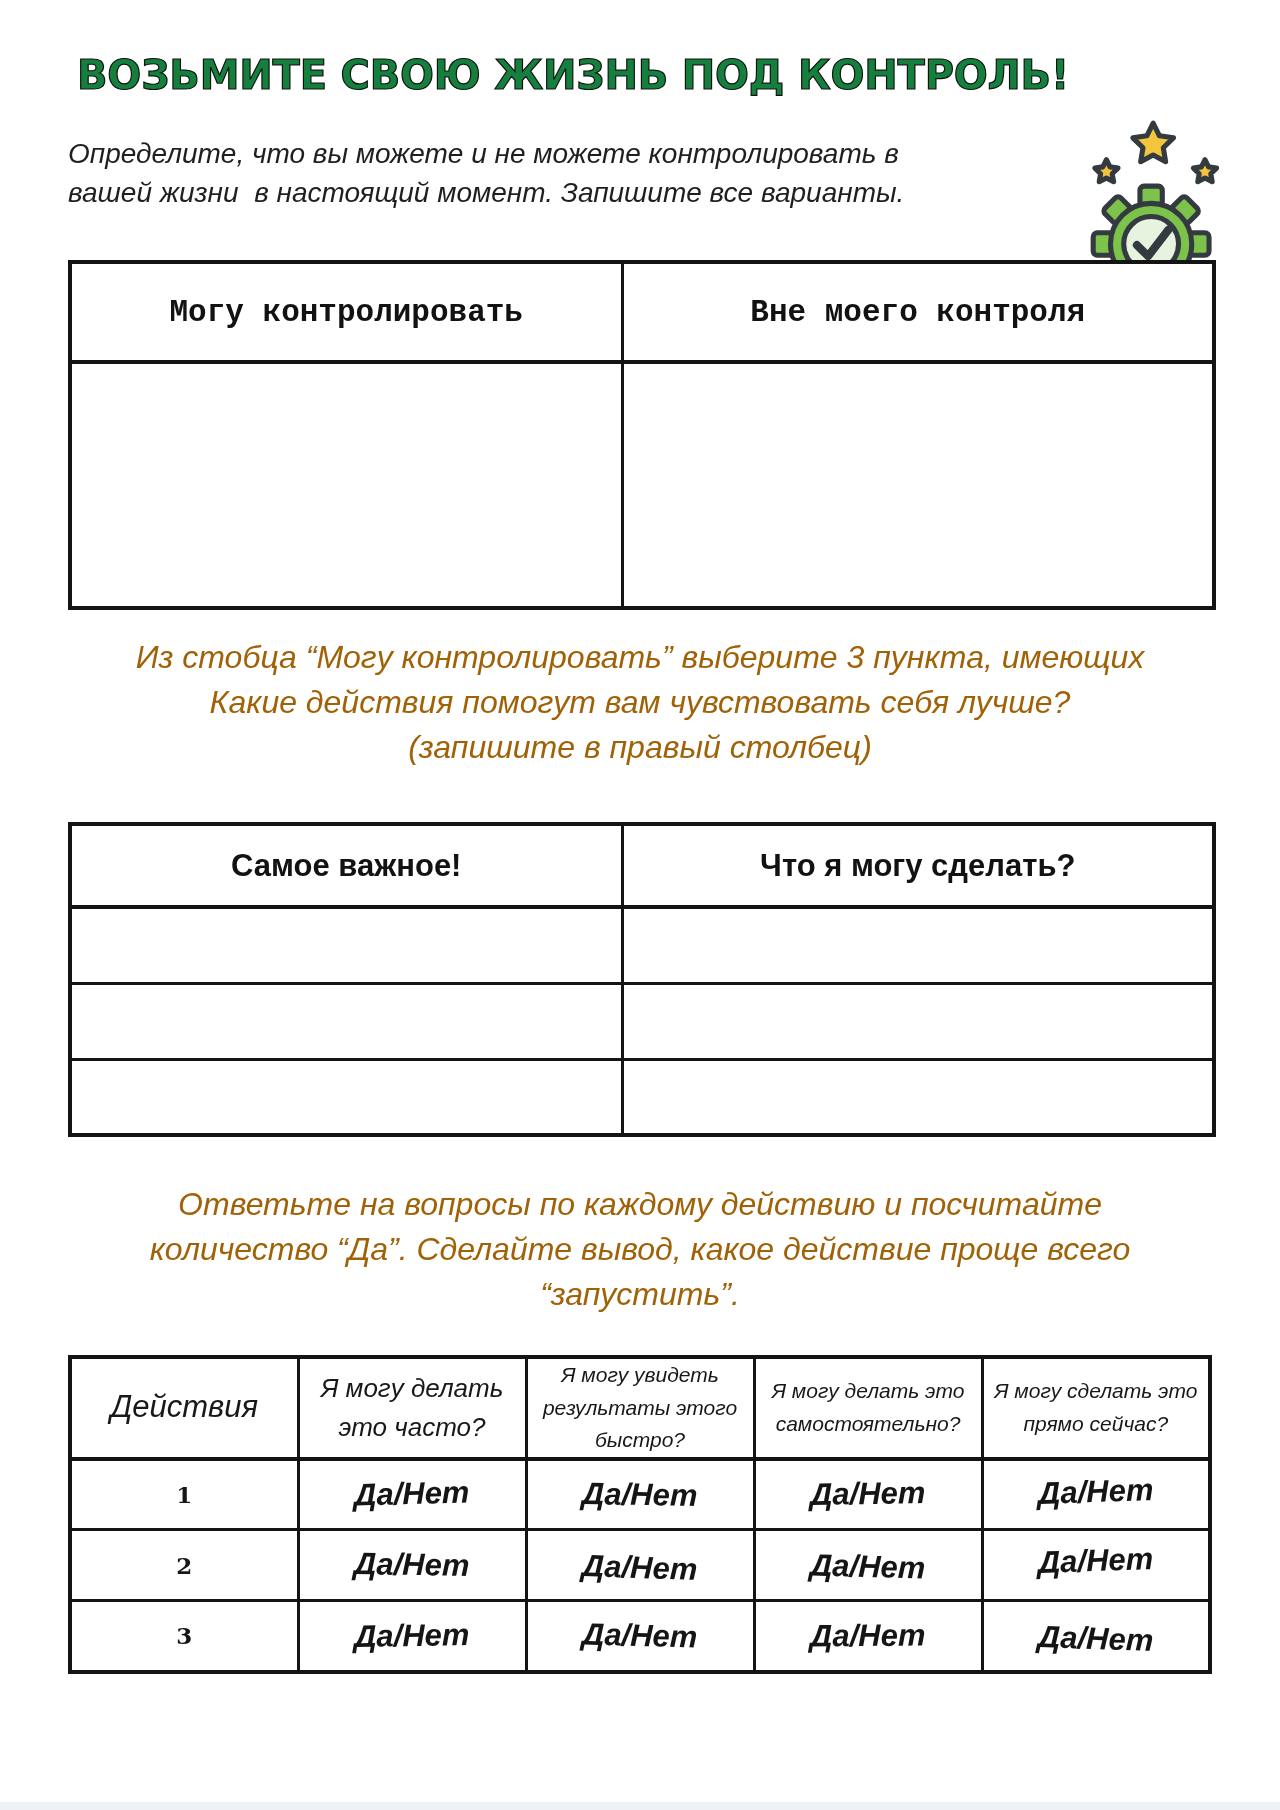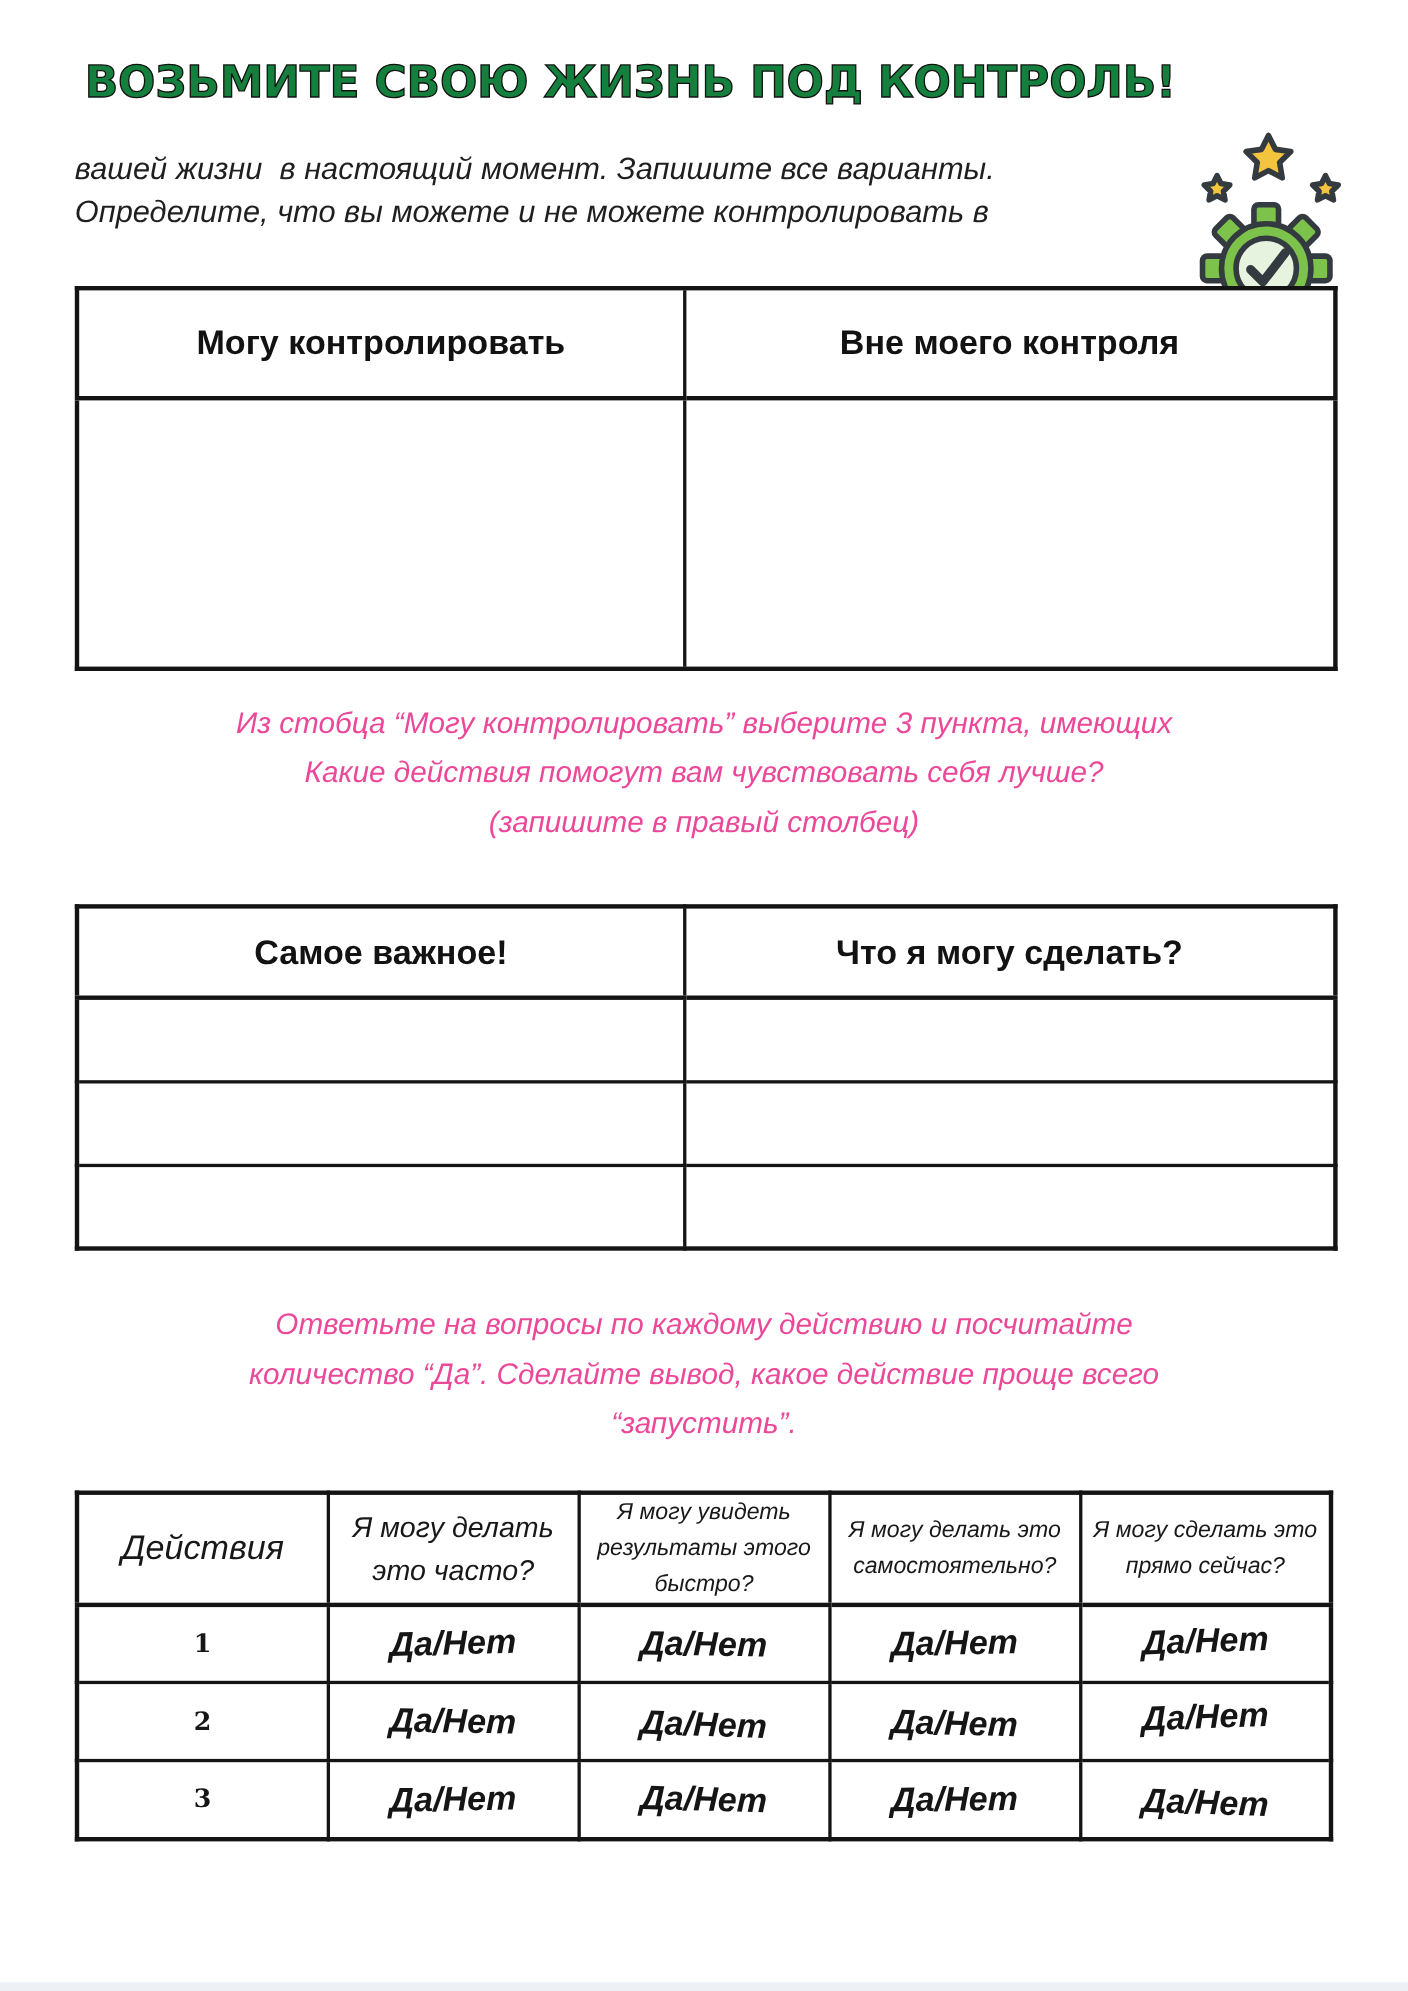--- a/index.html
+++ b/index.html
@@ -34,29 +34,29 @@
     border:4px solid #141414;
   }
   table.tbl th, table.tbl td{
     border:3px solid #141414;padding:0;text-align:center;vertical-align:middle;
   }
   table.tbl thead th{border-bottom-width:4px;}
 
   
   .tbl1{top:260px;}
   .tbl1 col.c1{width:552px;} .tbl1 col.c2{width:592px;}
-  .tbl1 thead tr{height:100px;}
+  .tbl1 thead tr{height:100px;font-family:Liberation Mono, monospace;}
   .tbl1 tbody tr{height:246px;}
   .tbl1 th{font-size:31px;font-weight:bold;color:#121212;}
 
   
   .para{position:absolute;left:68px;width:1144px;text-align:center;}
   .para-sel{top:635px;}
   .para-q{top:1182px;}
-  .para .line{font-style:italic;font-size:27px;line-height:45px;color:#ec4899;white-space:pre-wrap;}
+  .para .line{font-style:italic;font-size:32px;line-height:45px;color:#a16207;white-space:pre-wrap;}
 
   
   .tbl2{top:822px;padding-left:39px;}
   .tbl2 col.c1{width:552px;} .tbl2 col.c2{width:592px;}
   .tbl2 thead tr{height:83px;}
   .tbl2 tbody tr{height:76px;}
   .tbl2 th{font-size:31px;font-weight:bold;color:#121212;}
 
   
   .tbl3{top:1355px;}
@@ -89,22 +89,22 @@
   }
 </style>
 </head>
 <body>
 
 <div class="page">
 
   <h1 class="title">ВОЗЬМИТЕ СВОЮ ЖИЗНЬ ПОД КОНТРОЛЬ!</h1>
 
   <div class="intro">
+    <div class="intro-line">Определите, что вы можете и не можете контролировать в</div>
     <div class="intro-line">вашей жизни  в настоящий момент. Запишите все варианты.</div>
-    <div class="intro-line">Определите, что вы можете и не можете контролировать в</div>
   </div>
 
   <div class="decor">
     <svg width="178" height="188" viewBox="0 0 175 185" xmlns="http://www.w3.org/2000/svg">
 
       <g fill="#7dc24b" stroke="#333a40" stroke-width="5" stroke-linejoin="round">
         <rect x="53" y="67" width="22" height="20" rx="4" transform="rotate(0 64 124)"></rect>
         <rect x="53" y="67" width="22" height="20" rx="4" transform="rotate(45 64 124)"></rect>
         <rect x="53" y="67" width="22" height="20" rx="4" transform="rotate(90 64 124)"></rect>
         <rect x="53" y="67" width="22" height="20" rx="4" transform="rotate(135 64 124)"></rect>

